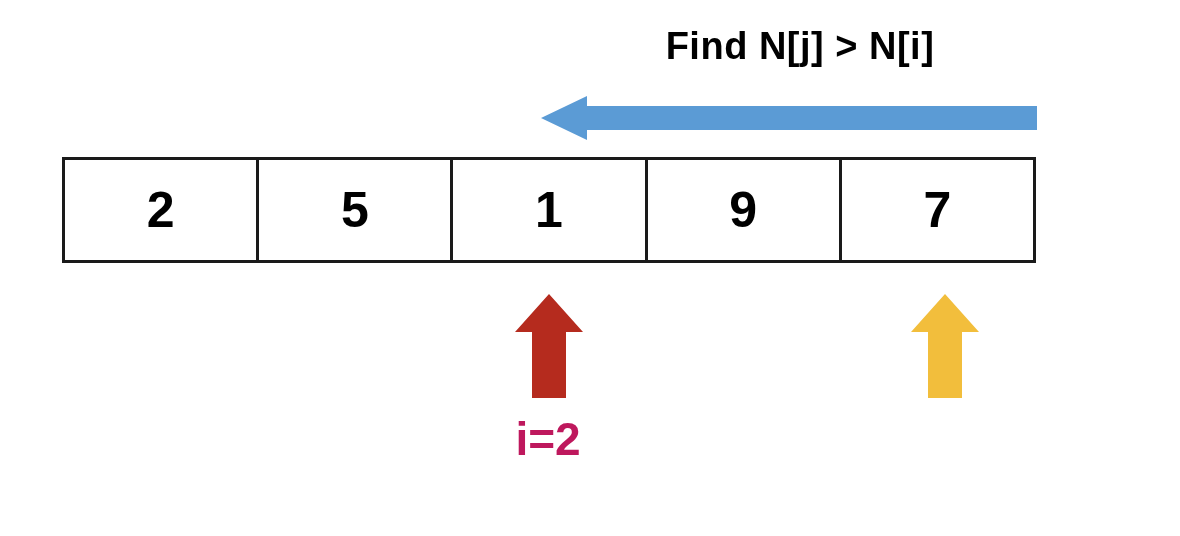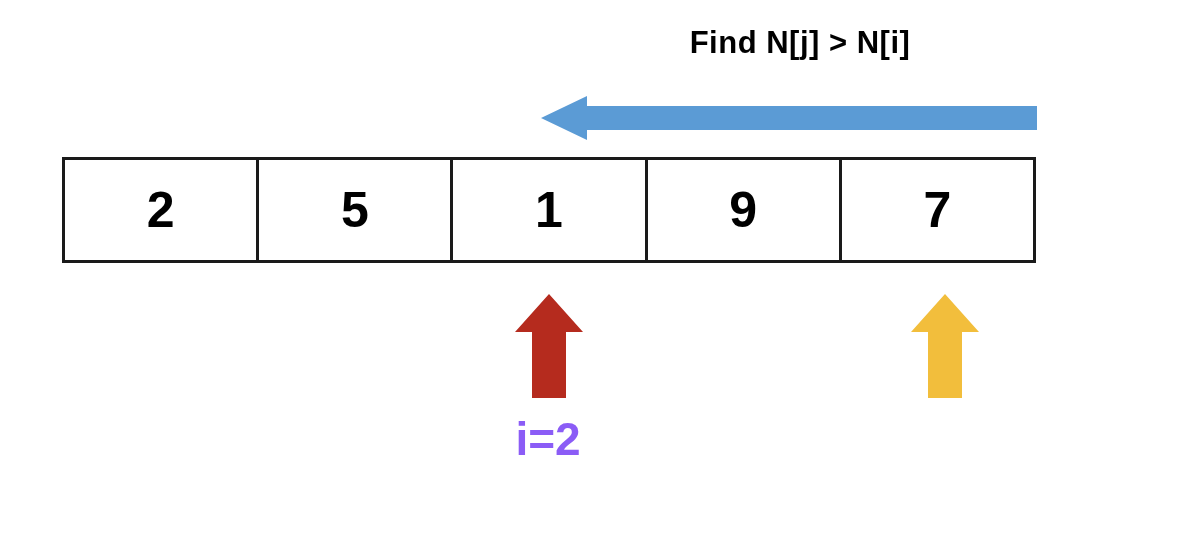--- a/index.html
+++ b/index.html
@@ -17,21 +17,21 @@
   }
 
   
   #title {
     position: absolute;
     left: 560px;
     top: 26px;
     width: 480px;
     text-align: center;
     font-family: "Liberation Sans", sans-serif;
-    font-size: 31px;
+    font-size: 38px;
     font-weight: bold;
     color: #000000;
     letter-spacing: 0.5px;
     white-space: nowrap;
     line-height: 1.1;
   }
 
   
   #scan-arrow {
     position: absolute;
@@ -84,21 +84,21 @@
   #pointer-j { left: 909px; top: 294px; }
 
   .pointer-label {
     position: absolute;
     top: 414px;
     width: 260px;
     text-align: center;
     font-family: "Liberation Sans", sans-serif;
     font-size: 46px;
     font-weight: bold;
-    color: #8b5cf6;
+    color: #be185d;
     white-space: nowrap;
     line-height: 1.1;
   }
   #label-i { left: 418px; }
   #label-j { left: 838px; }
 </style>
 </head>
 <body>
 
 <div id="canvas">

